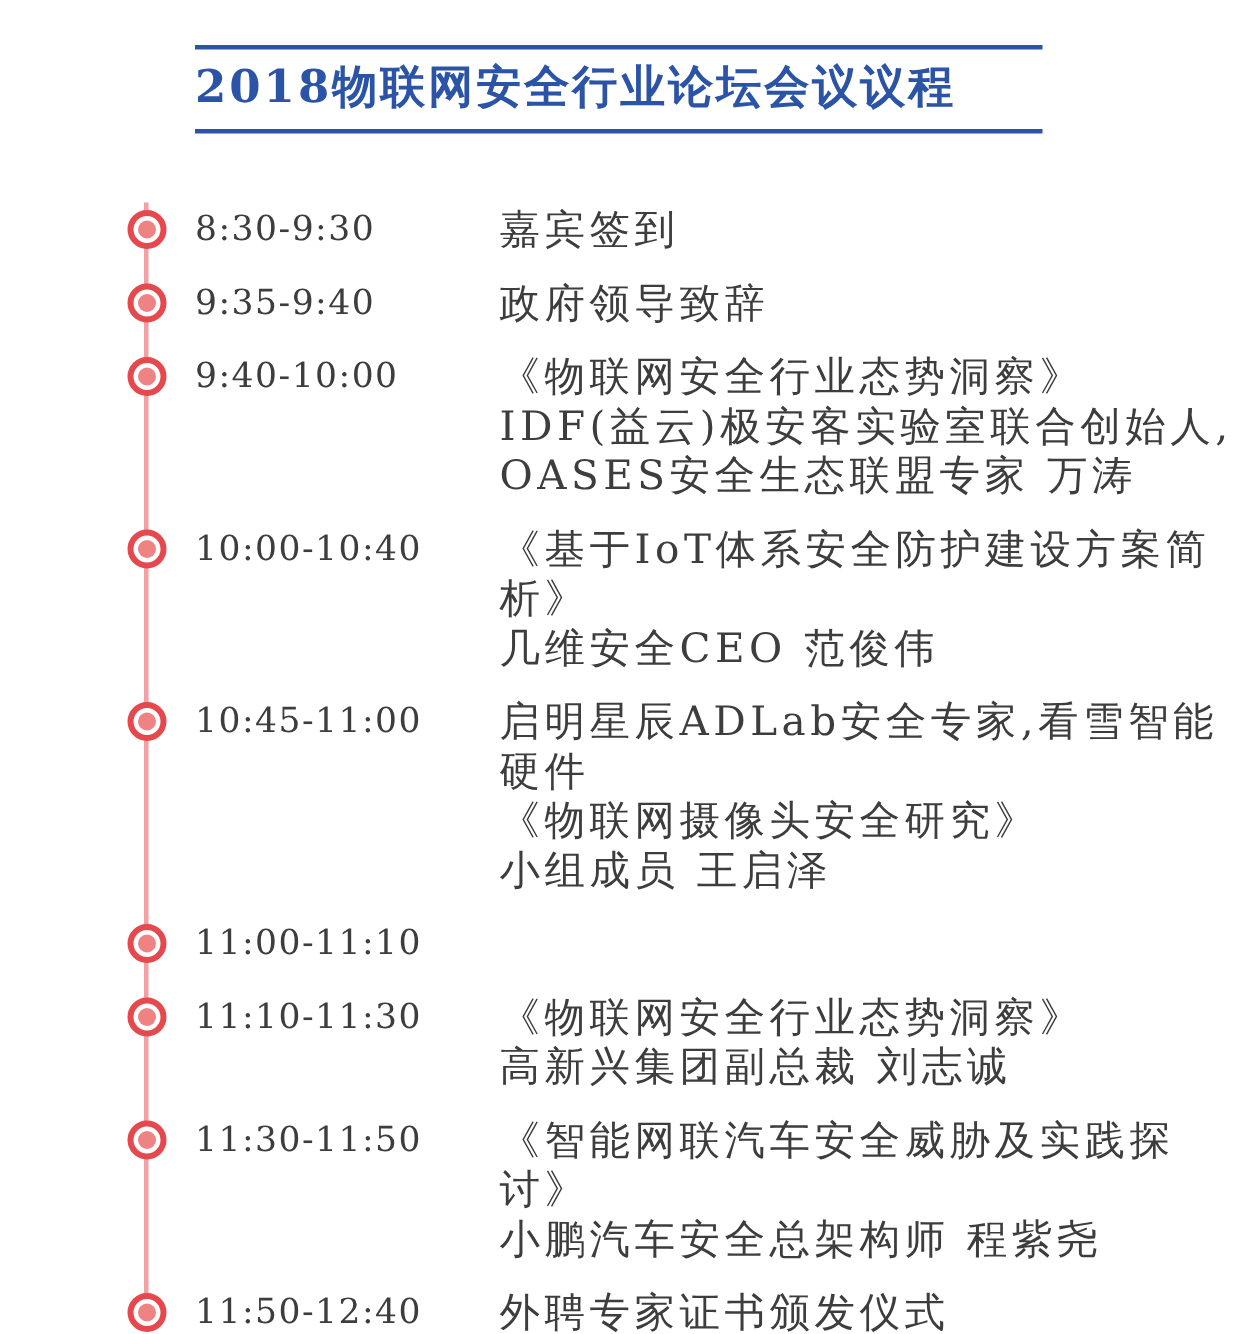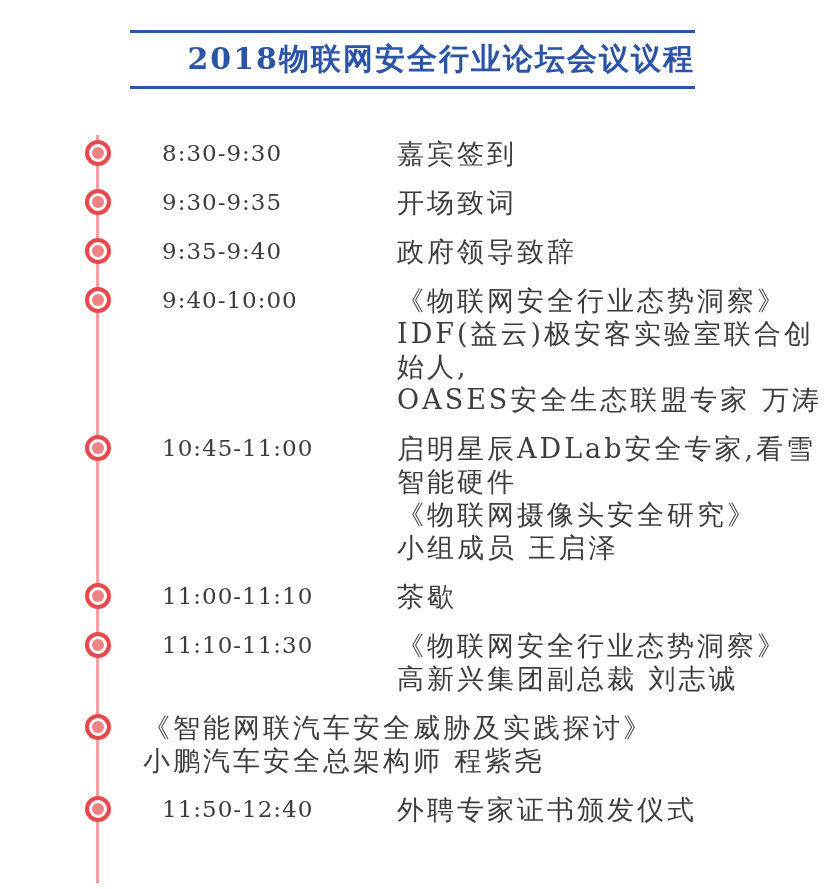--- a/index.html
+++ b/index.html
@@ -22,21 +22,21 @@
     position:relative;
     width:827px;height:889px;
     background:#ffffff;
   }
   .header{
     margin:30px 0 0 130px;
     width:565px;
     border-top:3px solid var(--blue);
     border-bottom:3px solid var(--blue);
     padding:9px 0 10px 0;
-    text-align:right;
+    text-align:left;
   }
   .header h1{
     font-size:30px;
     line-height:34px;
     font-weight:bold;
     color:var(--blue);
     letter-spacing:2px;
     white-space:nowrap;
   }
   .vline{
@@ -46,21 +46,20 @@
     background:var(--pink-line);
   }
   .agenda{
     position:relative;
     margin-top:48px;
   }
   .row{
     display:flex;
     align-items:flex-start;
     margin-bottom:16px;
-    gap:32px;
   }
   .marker{
     flex:0 0 auto;
     margin-left:85px;
     margin-top:3px;
     width:26px;height:26px;
     border:4px solid var(--red);
     border-radius:50%;
     background:#ffffff;
     display:flex;
@@ -106,29 +105,20 @@
     <div class="row">
       <div class="marker">
         <div class="marker-dot"></div>
       </div>
       <div class="time">8:30-9:30</div>
       <div class="content">
           <div class="line">嘉宾签到</div>
         </div>
     </div>
 
-    <div class="row">
-      <div class="marker">
-        <div class="marker-dot"></div>
-      </div>
-      <div class="time">9:30-9:35</div>
-      <div class="content">
-          <div class="line">开场致词</div>
-        </div>
-    </div>
 
     <div class="row">
       <div class="marker">
         <div class="marker-dot"></div>
       </div>
       <div class="time">9:35-9:40</div>
       <div class="content">
           <div class="line">政府领导致辞</div>
         </div>
     </div>
@@ -138,58 +128,66 @@
         <div class="marker-dot"></div>
       </div>
       <div class="time">9:40-10:00</div>
       <div class="content">
           <div class="line">《物联网安全行业态势洞察》</div>
           <div class="line">IDF(益云)极安客实验室联合创始人,</div>
           <div class="line">OASES安全生态联盟专家 万涛</div>
         </div>
     </div>
 
+    <div class="row">
+      <div class="marker">
+        <div class="marker-dot"></div>
+      </div>
+      <div class="time">10:00-10:40</div>
+      <div class="content">
+          <div class="line">《基于IoT体系安全防护建设方案简析》</div>
+          <div class="line">几维安全CEO 范俊伟</div>
+        </div>
+    </div>
 
     <div class="row">
       <div class="marker">
         <div class="marker-dot"></div>
       </div>
       <div class="time">10:45-11:00</div>
       <div class="content">
           <div class="line">启明星辰ADLab安全专家,看雪智能硬件</div>
           <div class="line">《物联网摄像头安全研究》</div>
           <div class="line">小组成员 王启泽</div>
         </div>
     </div>
 
     <div class="row">
       <div class="marker">
         <div class="marker-dot"></div>
       </div>
       <div class="time">11:00-11:10</div>
-      <div class="content">
-          <div class="line">茶歇</div>
-        </div>
     </div>
 
     <div class="row">
       <div class="marker">
         <div class="marker-dot"></div>
       </div>
       <div class="time">11:10-11:30</div>
       <div class="content">
           <div class="line">《物联网安全行业态势洞察》</div>
           <div class="line">高新兴集团副总裁 刘志诚</div>
         </div>
     </div>
 
     <div class="row">
       <div class="marker">
         <div class="marker-dot"></div>
       </div>
+      <div class="time">11:30-11:50</div>
       <div class="content">
           <div class="line">《智能网联汽车安全威胁及实践探讨》</div>
           <div class="line">小鹏汽车安全总架构师 程紫尧</div>
         </div>
     </div>
 
     <div class="row">
       <div class="marker">
         <div class="marker-dot"></div>
       </div>

